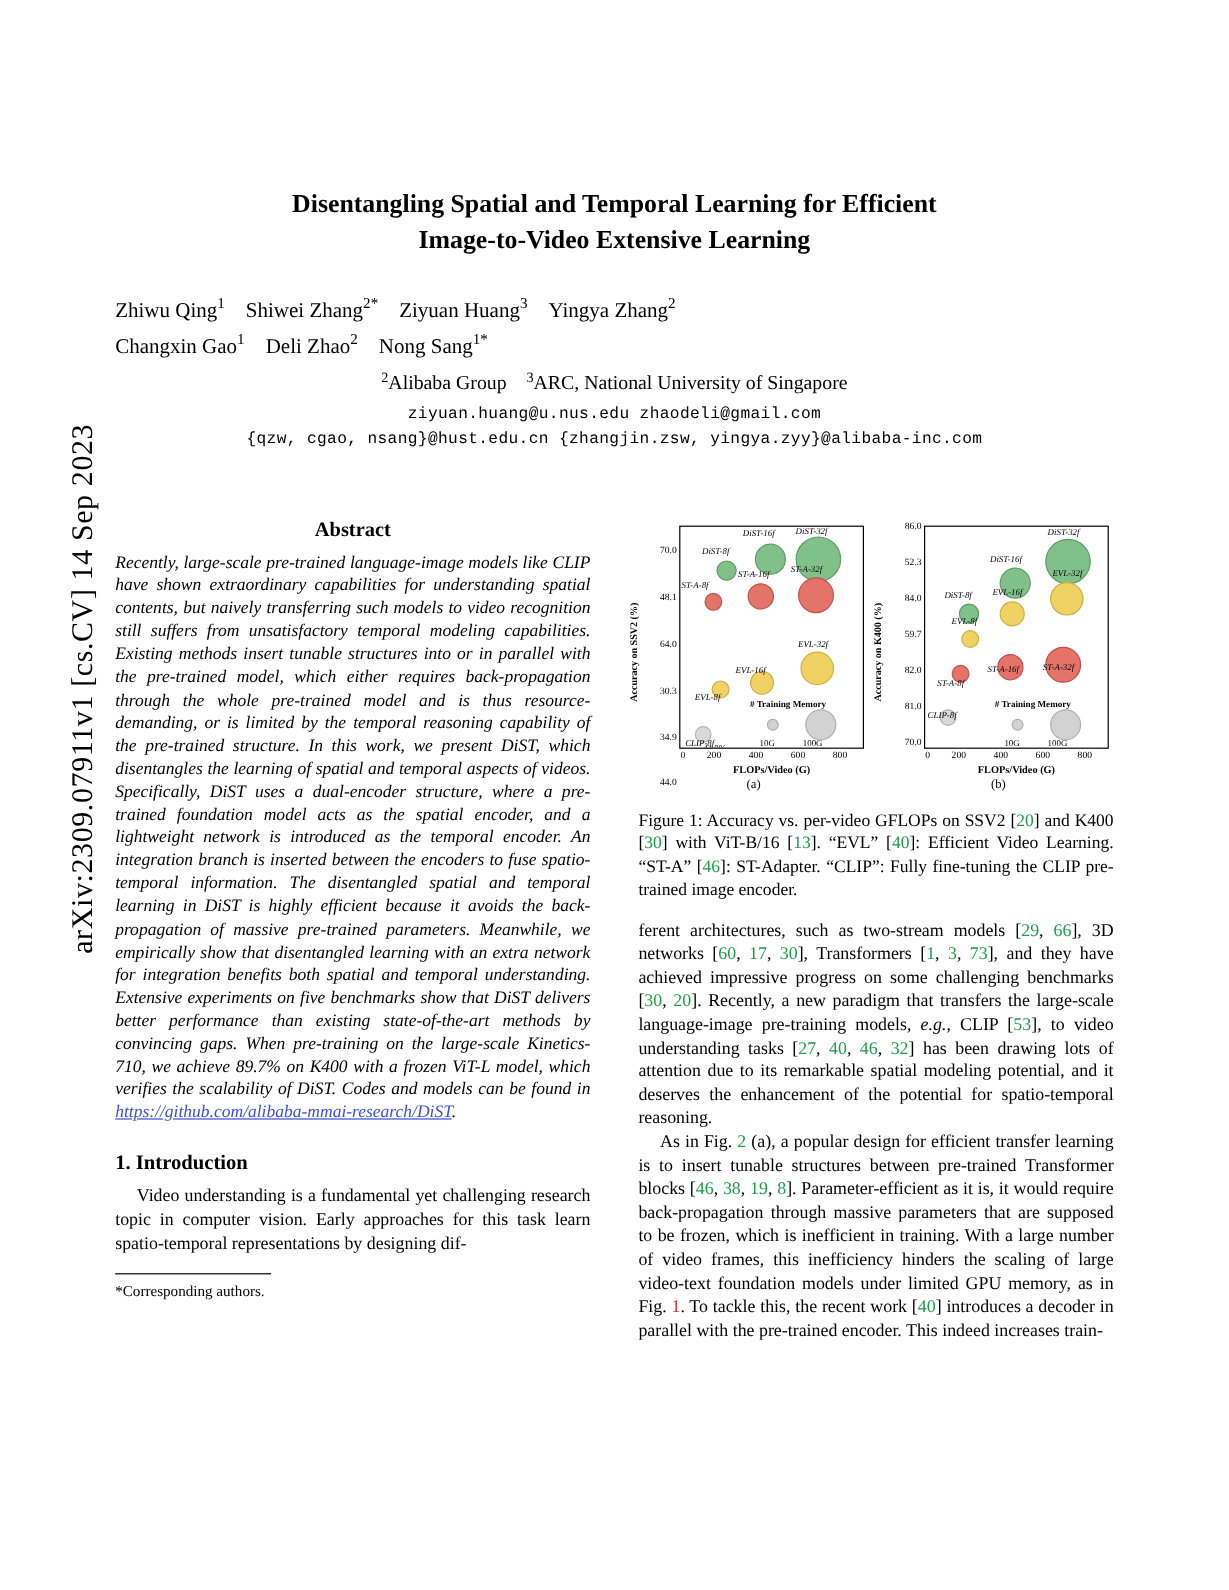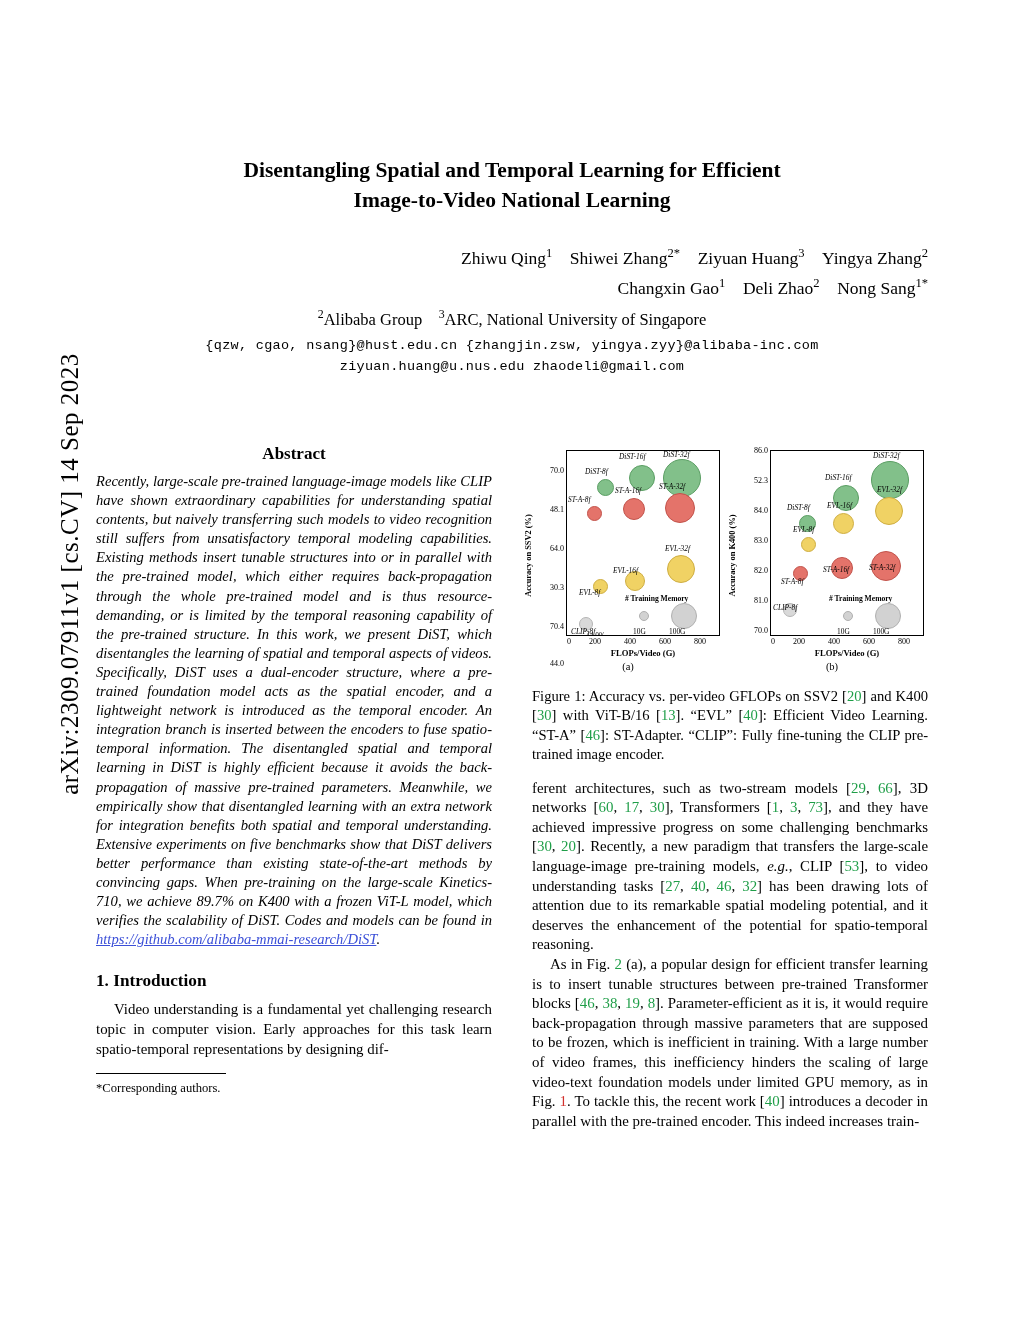--- a/index.html
+++ b/index.html
@@ -33,21 +33,21 @@
   }
 
   .title{
     text-align:center;
     font-weight:bold;
     font-size:21.5px;
     line-height:30px;
     margin:0 0 26px 0;
   }
   .authors{
-    text-align:right;
+    text-align:left;
     font-size:17.5px;
     line-height:25.5px;
   }
   .authors .line{white-space:nowrap;}
   .affil{
     text-align:center;
     font-size:16.5px;
     line-height:24px;
   }
   .emails{
@@ -55,21 +55,21 @@
     font-family:"Liberation Mono", monospace;
     font-size:13.5px;
     line-height:21px;
     margin-top:4px;
     letter-spacing:0.3px;
   }
   sup{font-size:0.72em;vertical-align:super;}
 
   .cols{
     position:absolute;
-    left:96px; top:444px;
+    left:96px; top:432px;
     width:832px;
     height:790px;
   }
   .col{
     position:absolute;
     top:0;
     width:396px;
   }
   .col-left{left:0;}
   .col-right{left:436px;}
@@ -214,39 +214,39 @@
 </head>
 <body>
 
 <div class="page">
 
   <div class="arxiv-stamp">arXiv:2309.07911v1  [cs.CV]  14 Sep 2023</div>
 
   <div class="content">
     <div class="title">
       <span>Disentangling Spatial and Temporal Learning for Efficient</span><br>
-      <span>Image-to-Video National Learning</span>
+      <span>Image-to-Video Extensive Learning</span>
     </div>
 
     <div class="authors">
       <div class="line">
         Zhiwu Qing<sup>1</sup>&nbsp;&nbsp;&nbsp;&nbsp;Shiwei Zhang<sup>2*</sup>&nbsp;&nbsp;&nbsp;&nbsp;Ziyuan Huang<sup>3</sup>&nbsp;&nbsp;&nbsp;&nbsp;Yingya Zhang<sup>2</sup>
       </div>
       <div class="line">
         Changxin Gao<sup>1</sup>&nbsp;&nbsp;&nbsp;&nbsp;Deli Zhao<sup>2</sup>&nbsp;&nbsp;&nbsp;&nbsp;Nong Sang<sup>1*</sup>
       </div>
     </div>
 
     <div class="affil">
       <div><sup>2</sup>Alibaba Group&nbsp;&nbsp;&nbsp;&nbsp;<sup>3</sup>ARC, National University of Singapore</div>
     </div>
 
     <div class="emails">
+      <div>ziyuan.huang@u.nus.edu    zhaodeli@gmail.com</div>
       <div>{qzw, cgao, nsang}@hust.edu.cn    {zhangjin.zsw, yingya.zyy}@alibaba-inc.com</div>
-      <div>ziyuan.huang@u.nus.edu    zhaodeli@gmail.com</div>
     </div>
   </div>
 
   <div class="cols">
 
     <div class="col col-left">
       <div class="abstract-head">Abstract</div>
       <div class="abstract-body">
         <span>Recently, large-scale pre-trained language-image models like CLIP have shown extraordinary capabilities for understanding spatial contents, but naively transferring such models to video recognition still suffers from unsatisfactory temporal modeling capabilities. Existing methods insert tunable structures into or in parallel with the pre-trained model, which either requires back-propagation through the whole pre-trained model and is thus resource-demanding, or is limited by the temporal reasoning capability of the pre-trained structure. In this work, we present DiST, which disentangles the learning of spatial and temporal aspects of videos. Specifically, DiST uses a dual-encoder structure, where a pre-trained foundation model acts as the spatial encoder, and a lightweight network is introduced as the temporal encoder. An integration branch is inserted between the encoders to fuse spatio-temporal information. The disentangled spatial and temporal learning in DiST is highly efficient because it avoids the back-propagation of massive pre-trained parameters. Meanwhile, we empirically show that disentangled learning with an extra network for integration benefits both spatial and temporal understanding. Extensive experiments on five benchmarks show that DiST delivers better performance than existing state-of-the-art methods by convincing gaps. When pre-training on the large-scale Kinetics-710, we achieve 89.7% on K400 with a frozen ViT-L model, which verifies the scalability of DiST. Codes and models can be found in </span><a class="lnk" href="#">https://github.com/alibaba-mmai-research/DiST</a><span>.</span>
       </div>
@@ -262,21 +262,21 @@
 
       <div class="figure">
 
         <div class="plot plot-a">
           <div class="ylabel">Accuracy on SSV2 (%)</div>
 
           <div class="ytick" style="top:22px">70.0</div>
           <div class="ytick" style="top:61px">48.1</div>
           <div class="ytick" style="top:100px">64.0</div>
           <div class="ytick" style="top:139px">30.3</div>
-          <div class="ytick" style="top:178px">70.4</div>
+          <div class="ytick" style="top:178px">34.9</div>
           <div class="ytick" style="top:215px">44.0</div>
 
           <div class="ytickmark" style="top:27px"></div>
           <div class="ytickmark" style="top:66px"></div>
           <div class="ytickmark" style="top:105px"></div>
           <div class="ytickmark" style="top:144px"></div>
           <div class="ytickmark" style="top:183px"></div>
 
           <div class="plot-frame">
 
@@ -322,21 +322,21 @@
           <div class="xlabel">FLOPs/Video (G)</div>
           <div class="subcap">(a)</div>
         </div>
 
         <div class="plot plot-b">
           <div class="ylabel">Accuracy on K400 (%)</div>
 
           <div class="ytick" style="top:2px">86.0</div>
           <div class="ytick" style="top:32px">52.3</div>
           <div class="ytick" style="top:62px">84.0</div>
-          <div class="ytick" style="top:92px">83.0</div>
+          <div class="ytick" style="top:92px">59.7</div>
           <div class="ytick" style="top:122px">82.0</div>
           <div class="ytick" style="top:152px">81.0</div>
           <div class="ytick" style="top:182px">70.0</div>
 
           <div class="ytickmark" style="top:7px"></div>
           <div class="ytickmark" style="top:37px"></div>
           <div class="ytickmark" style="top:67px"></div>
           <div class="ytickmark" style="top:97px"></div>
           <div class="ytickmark" style="top:127px"></div>
           <div class="ytickmark" style="top:157px"></div>

